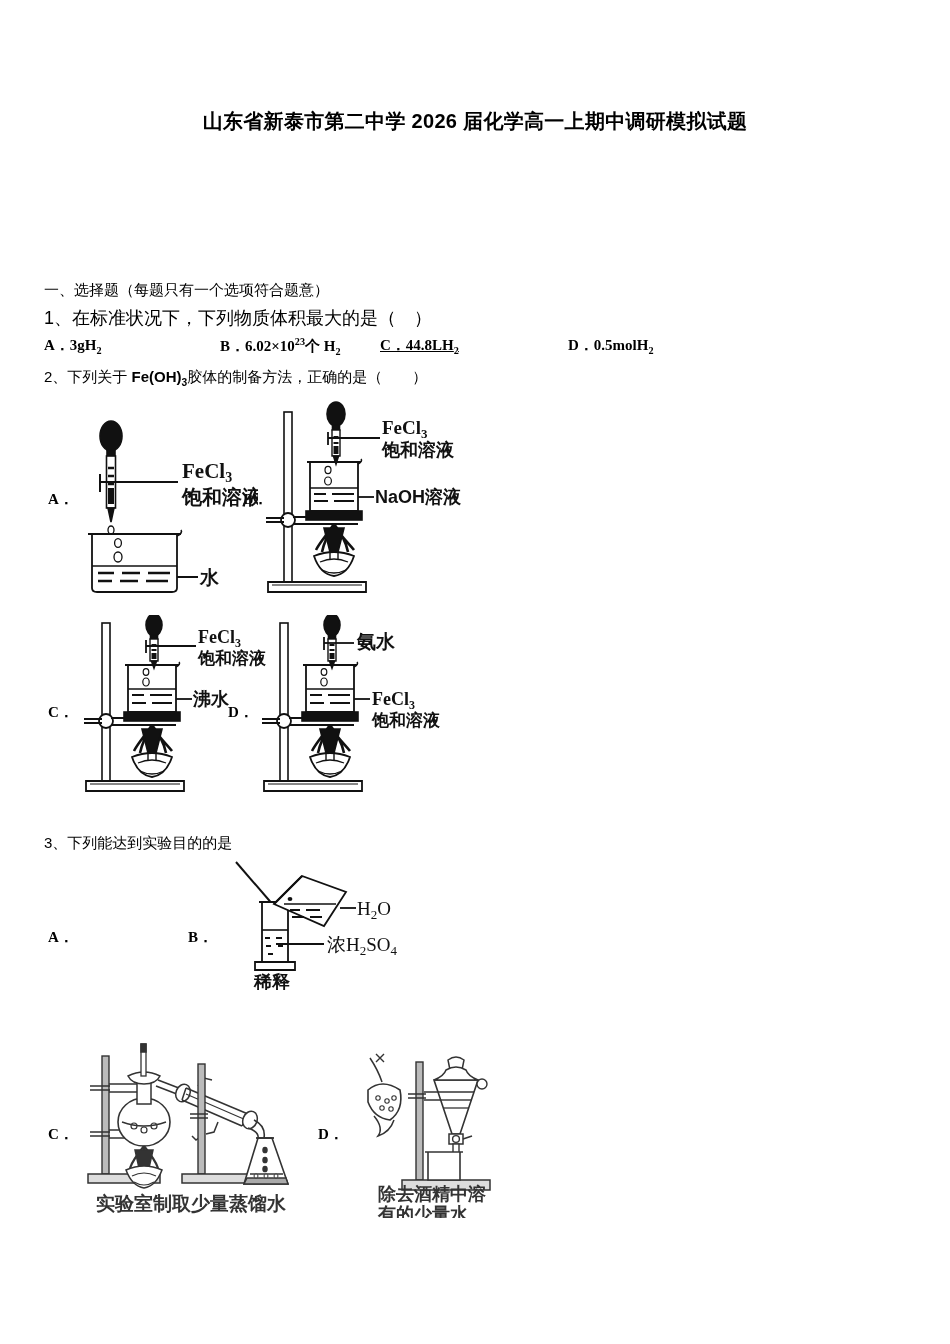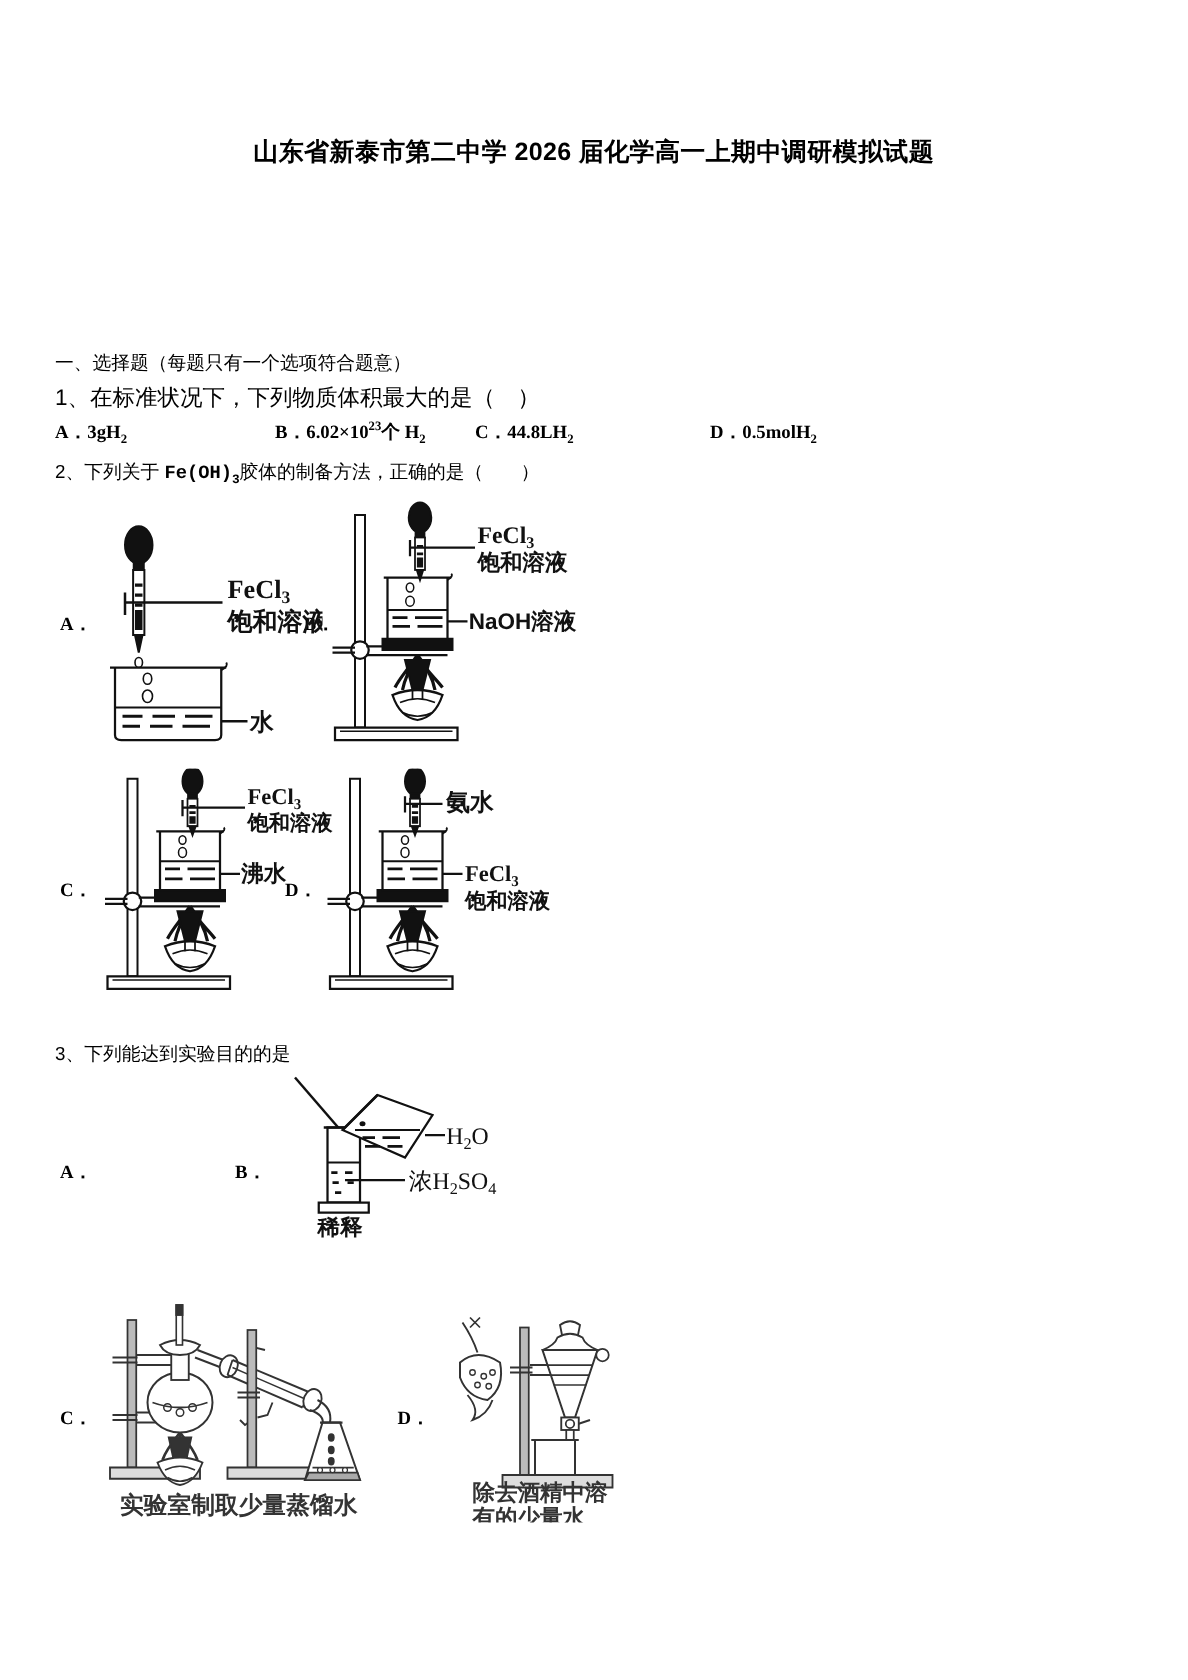--- a/index.html
+++ b/index.html
@@ -62,30 +62,30 @@
     left: 44px;
     top: 336px;
     width: 880px;
     font-size: 15px;
     font-weight: bold;
     font-family: "Liberation Serif", "DejaVu Serif", serif;
   }
   .q1-options .opt { position: absolute; white-space: nowrap; }
   .q1-options .oA { left: 0px; }
   .q1-options .oB { left: 176px; }
-  .q1-options .oC { left: 336px; }
+  .q1-options .oC { left: 336px; text-decoration: underline; }
   .q1-options .oD { left: 524px; }
   .q2-stem {
     position: absolute;
     left: 44px;
     top: 368px;
     font-size: 15px;
     font-family: "Liberation Sans", "DejaVu Sans", sans-serif;
   }
-  .q2-stem b { font-family: Liberation Mono, monospace; text-align: right; }
+  .q2-stem b { font-family: Liberation Sans, sans-serif; text-align: right; }
   .q3-stem {
     position: absolute;
     left: 44px;
     top: 818px;
     font-size: 15px;
     font-family: "Liberation Sans", "DejaVu Sans", sans-serif;
     margin-top: 16px;
   }
   .opt-letter {
     position: absolute;

